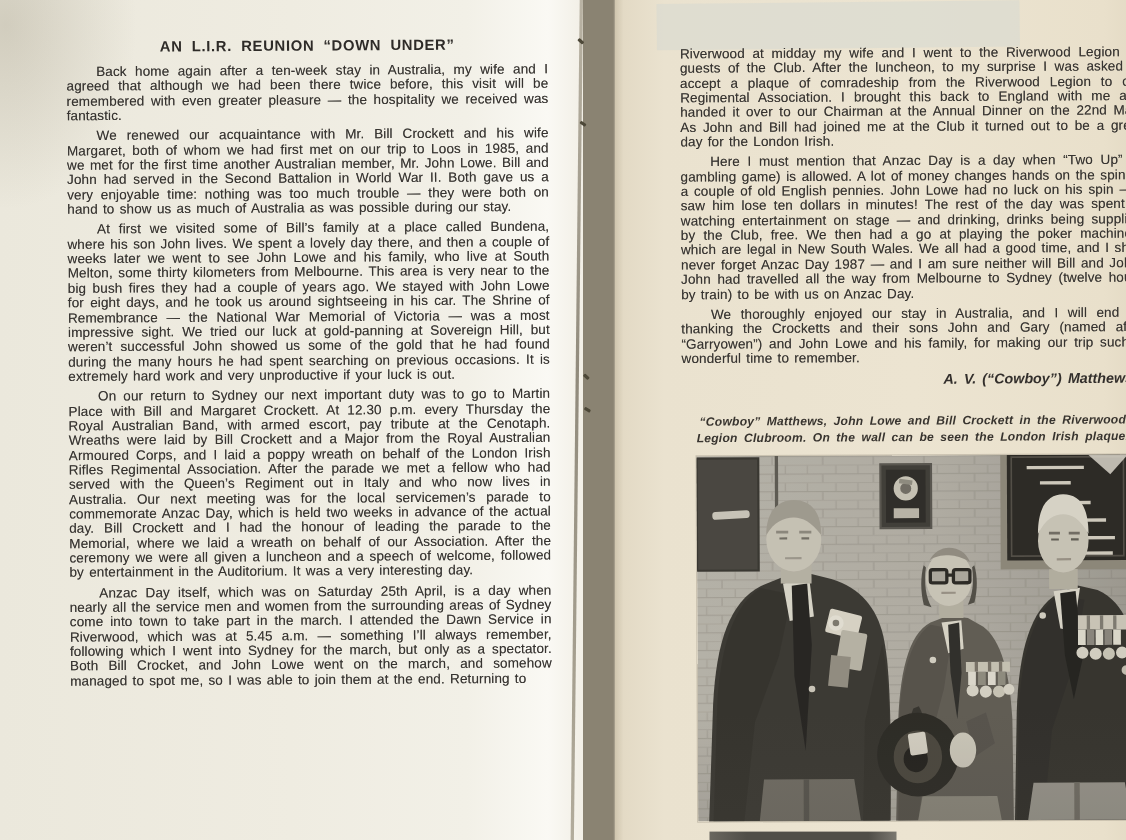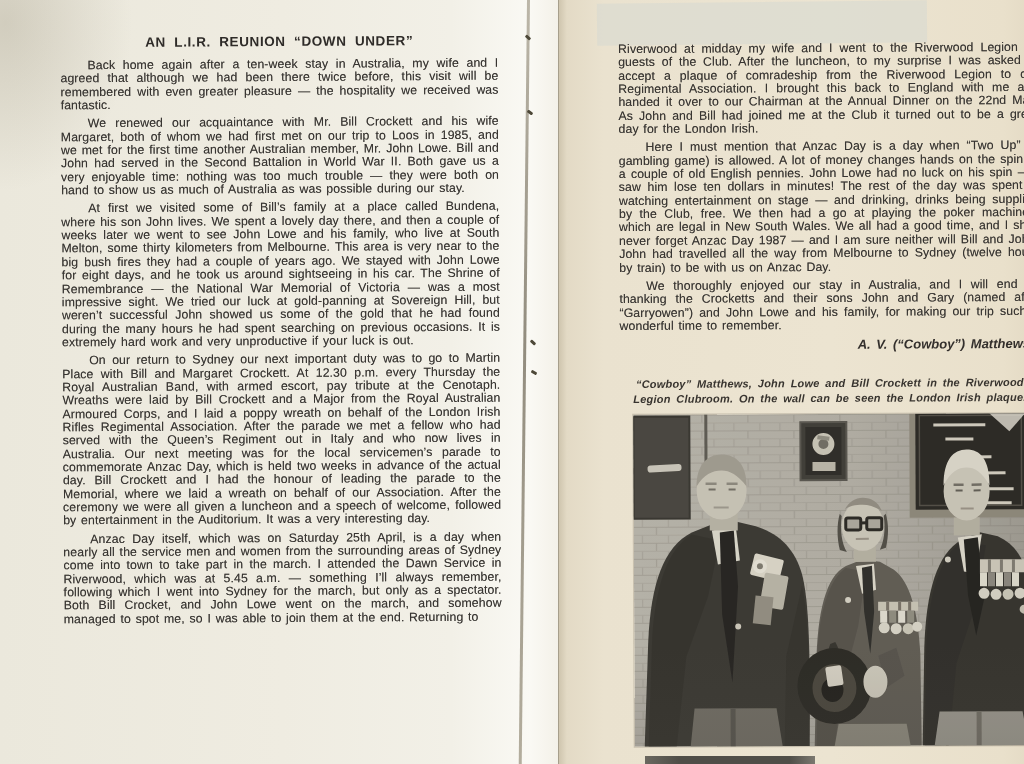--- a/index.html
+++ b/index.html
@@ -10,21 +10,20 @@
   }
   .spread{position:relative;width:1024px;height:764px;}
 
   
   .page{position:absolute;top:0;height:764px;}
   .page-left{
     left:0;width:530px;
     background:
       radial-gradient(ellipse at 1% 3%, rgba(150,142,120,.30), rgba(150,142,120,0) 16%),
       linear-gradient(90deg,#ebe8dc 0,#efece1 50%,#f2f0e7 80%,#faf9f4 94%,#f2efe6 100%);
-    padding-left: 34px;
   }
   .page-right{
     left:558px;width:494px;
     border-left:1px solid #a69e8b;
     background:
       linear-gradient(90deg,#cfc5ae 0,#e3dac5 1.6%,#eae2cf 9%,#ece4d1 55%,#e9e0cb 90%,#e1d7c1 98.5%,#d9cfb7 100%),
       linear-gradient(180deg,#e9e0cc 0,#ece4d1 40%,#e8dfca 100%);
   }
   .spine-line{
     position:absolute;left:527px;top:0;width:3px;height:766px;

